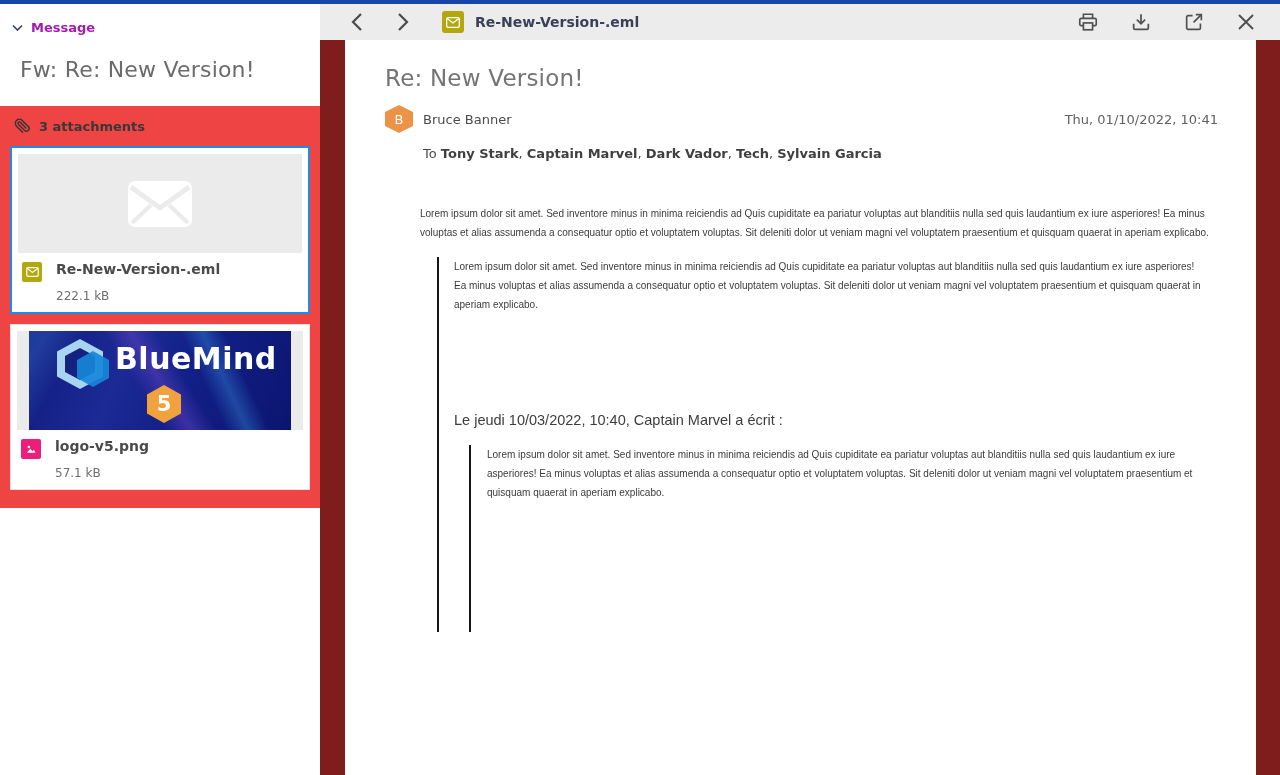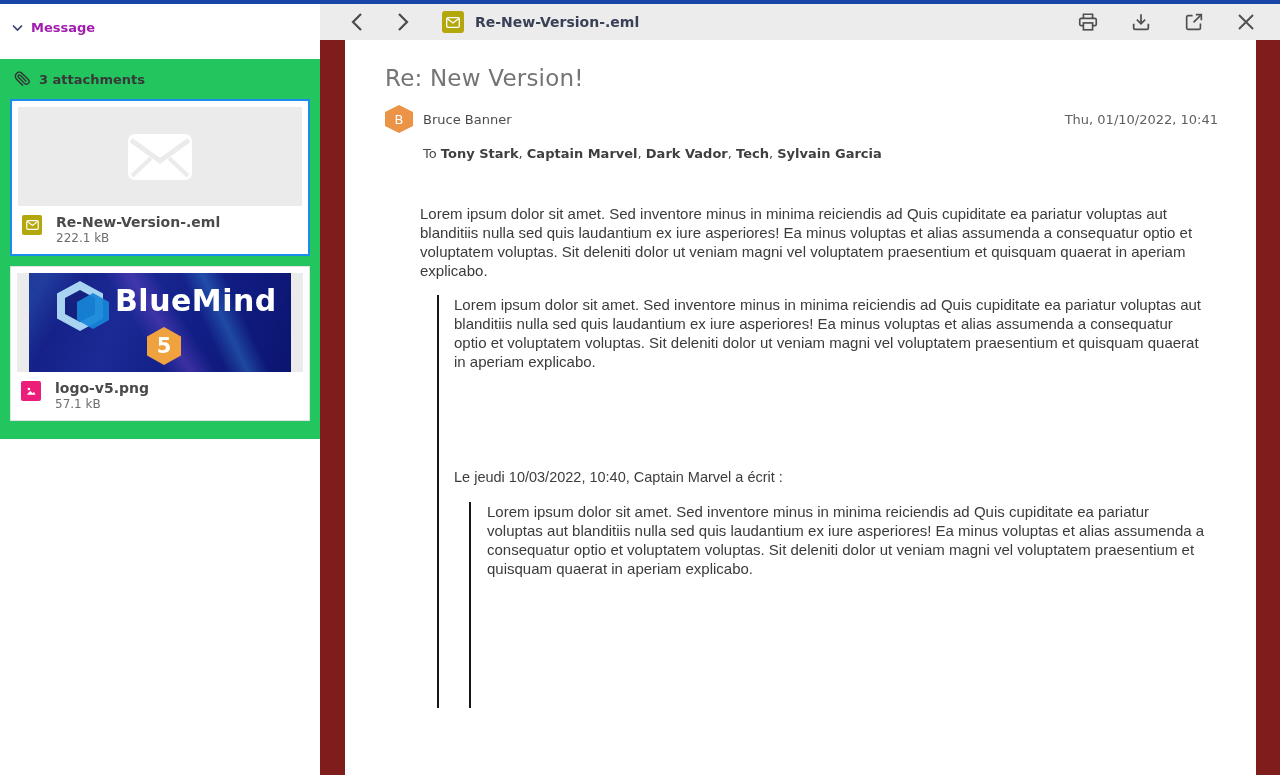--- a/index.html
+++ b/index.html
@@ -8,31 +8,31 @@
 
   .topbar { height:4px; width:100%; background:#1746a8; }
   .app { display:flex; height:771px; }
 
   
   .sidebar { width:320px; background:#fff; display:flex; flex-direction:column; flex-shrink:0; }
   .msg-row { display:flex; align-items:center; gap:8px; padding:16px 12px 0 12px; cursor:pointer; }
   .msg-row .label { font-size:13px; font-weight:bold; color:#a21caf; }
   .sidebar-subject { font-size:22px; font-weight:400; color:#6b6b6b; margin:22px 20px 0 20px; letter-spacing:.2px; }
 
-  .attachments { background:#22c55e; margin-top:24px; padding:12px 0 8px 0; }
+  .attachments { background:#ef4444; margin-top:24px; padding:12px 0 8px 0; }
   .att-header { display:flex; align-items:center; gap:9px; padding:0 0 12px 14px; }
   .att-header .label { font-size:13px; font-weight:bold; color:#383838; }
 
   .att-card { background:#fff; border:1px solid #e2e2e2; margin:0 10px 10px 10px; cursor:pointer; }
   .att-card.selected { border:2px solid #1a8cea; }
   .thumb { height:99px; margin:6px 6px 0 6px; background:#ebebeb; position:relative; overflow:hidden;
            display:flex; align-items:center; justify-content:center; }
   .att-meta { display:flex; align-items:flex-start; gap:14px; padding:8px 10px 9px 10px; }
   .att-name { font-size:14px; font-weight:bold; color:#4a4a4a; line-height:16px; }
-  .att-size { font-size:12px; color:#6e6e6e; margin-top:1px; }
+  .att-size { font-size:12px; color:#6e6e6e; margin-top:12px; }
 
   .badge { width:20px; height:20px; border-radius:2px; flex-shrink:0; display:flex; align-items:center; justify-content:center; margin-top:1px; }
   .badge-eml { background:#b3a70c; }
   .badge-img { background:#ed1e79; }
   .badge-pdf { background:#d93a2b; color:#fff; font-size:7px; font-weight:bold; letter-spacing:.2px; }
   .badge-eml-small { width:22px; height:22px; border-radius:3px; background:#b3a70c; display:flex; align-items:center; justify-content:center; }
 
   
   .logo-art { position:absolute; top:0; bottom:0; left:12px; right:12px;
       background:linear-gradient(112deg,#101b7e 0%,#1c2a96 35%,#121f87 60%,#0b1570 100%);padding-left:35px; }
@@ -66,21 +66,21 @@
   .email-subject { font-size:23px; font-weight:400; color:#747474; letter-spacing:.2px; }
   .sender-row { display:flex; align-items:center; margin-top:14px; }
   .avatar { width:28px; height:28px; background:#eb9347; display:flex; align-items:center; justify-content:center;
             color:#fff; font-size:13px; flex-shrink:0; }
   .sender-name { font-size:13px; font-weight:normal; color:#4b4b4b; margin-left:10px; }
   .email-date { margin-left:auto; font-size:13px; color:#5f5f5f; }
   .to-row { margin:13px 0 0 38px; font-size:13px; color:#4a4a4a; }
   .to-row .rname { font-weight:bold; color:#3f3f3f; }
 
   .email-body { margin-left:35px; font-family:"Liberation Sans", sans-serif; color:#3b3b3b; }
-  .email-body p { font-size:15px; line-height:19px; }
+  .email-body p { font-size:10px; line-height:19px; }
   .para-main { margin-top:43px; max-width:800px; }
   .attr-line { margin-top:97px; font-size:14.5px !important; color:#3d3d3d; }
   blockquote { border-left:2px solid #161616; margin:15px 0 0 17px; padding-left:15px; }
   blockquote p.qtext { margin-top:4px; max-width:755px; }
   blockquote blockquote { margin-left:15px; padding-left:16px; padding-bottom:130px; }
   blockquote blockquote p.qtext { max-width:720px; }
 </style>
 </head>
 <body>
 
@@ -92,20 +92,21 @@
 
     <div class="msg-row">
       <span style="display:flex;">
         <svg width="11" height="8" viewBox="0 0 11 8">
             <polyline points="1,1.5 5.5,6 10,1.5" fill="none" stroke="#353e6e" stroke-width="1.6"></polyline>
           </svg>
       </span>
       <span class="label">Message</span>
     </div>
 
+    <h1 class="sidebar-subject">Fw: Re: New Version!</h1>
 
     <section class="attachments">
       <div class="att-header">
         <span style="display:flex; transform:rotate(90deg);">
           <svg width="16" height="16" viewBox="0 0 24 24">
               <path d="M21.4 11.05l-9.19 9.19a6 6 0 0 1-8.49-8.49l9.19-9.19a4 4 0 0 1 5.66 5.66l-9.2 9.19a2 2 0 0 1-2.83-2.83l8.49-8.48" fill="none" stroke="#333" stroke-width="2.1" stroke-linecap="round"></path>
             </svg>
         </span>
         <span class="label">3 attachments</span>
       </div>

